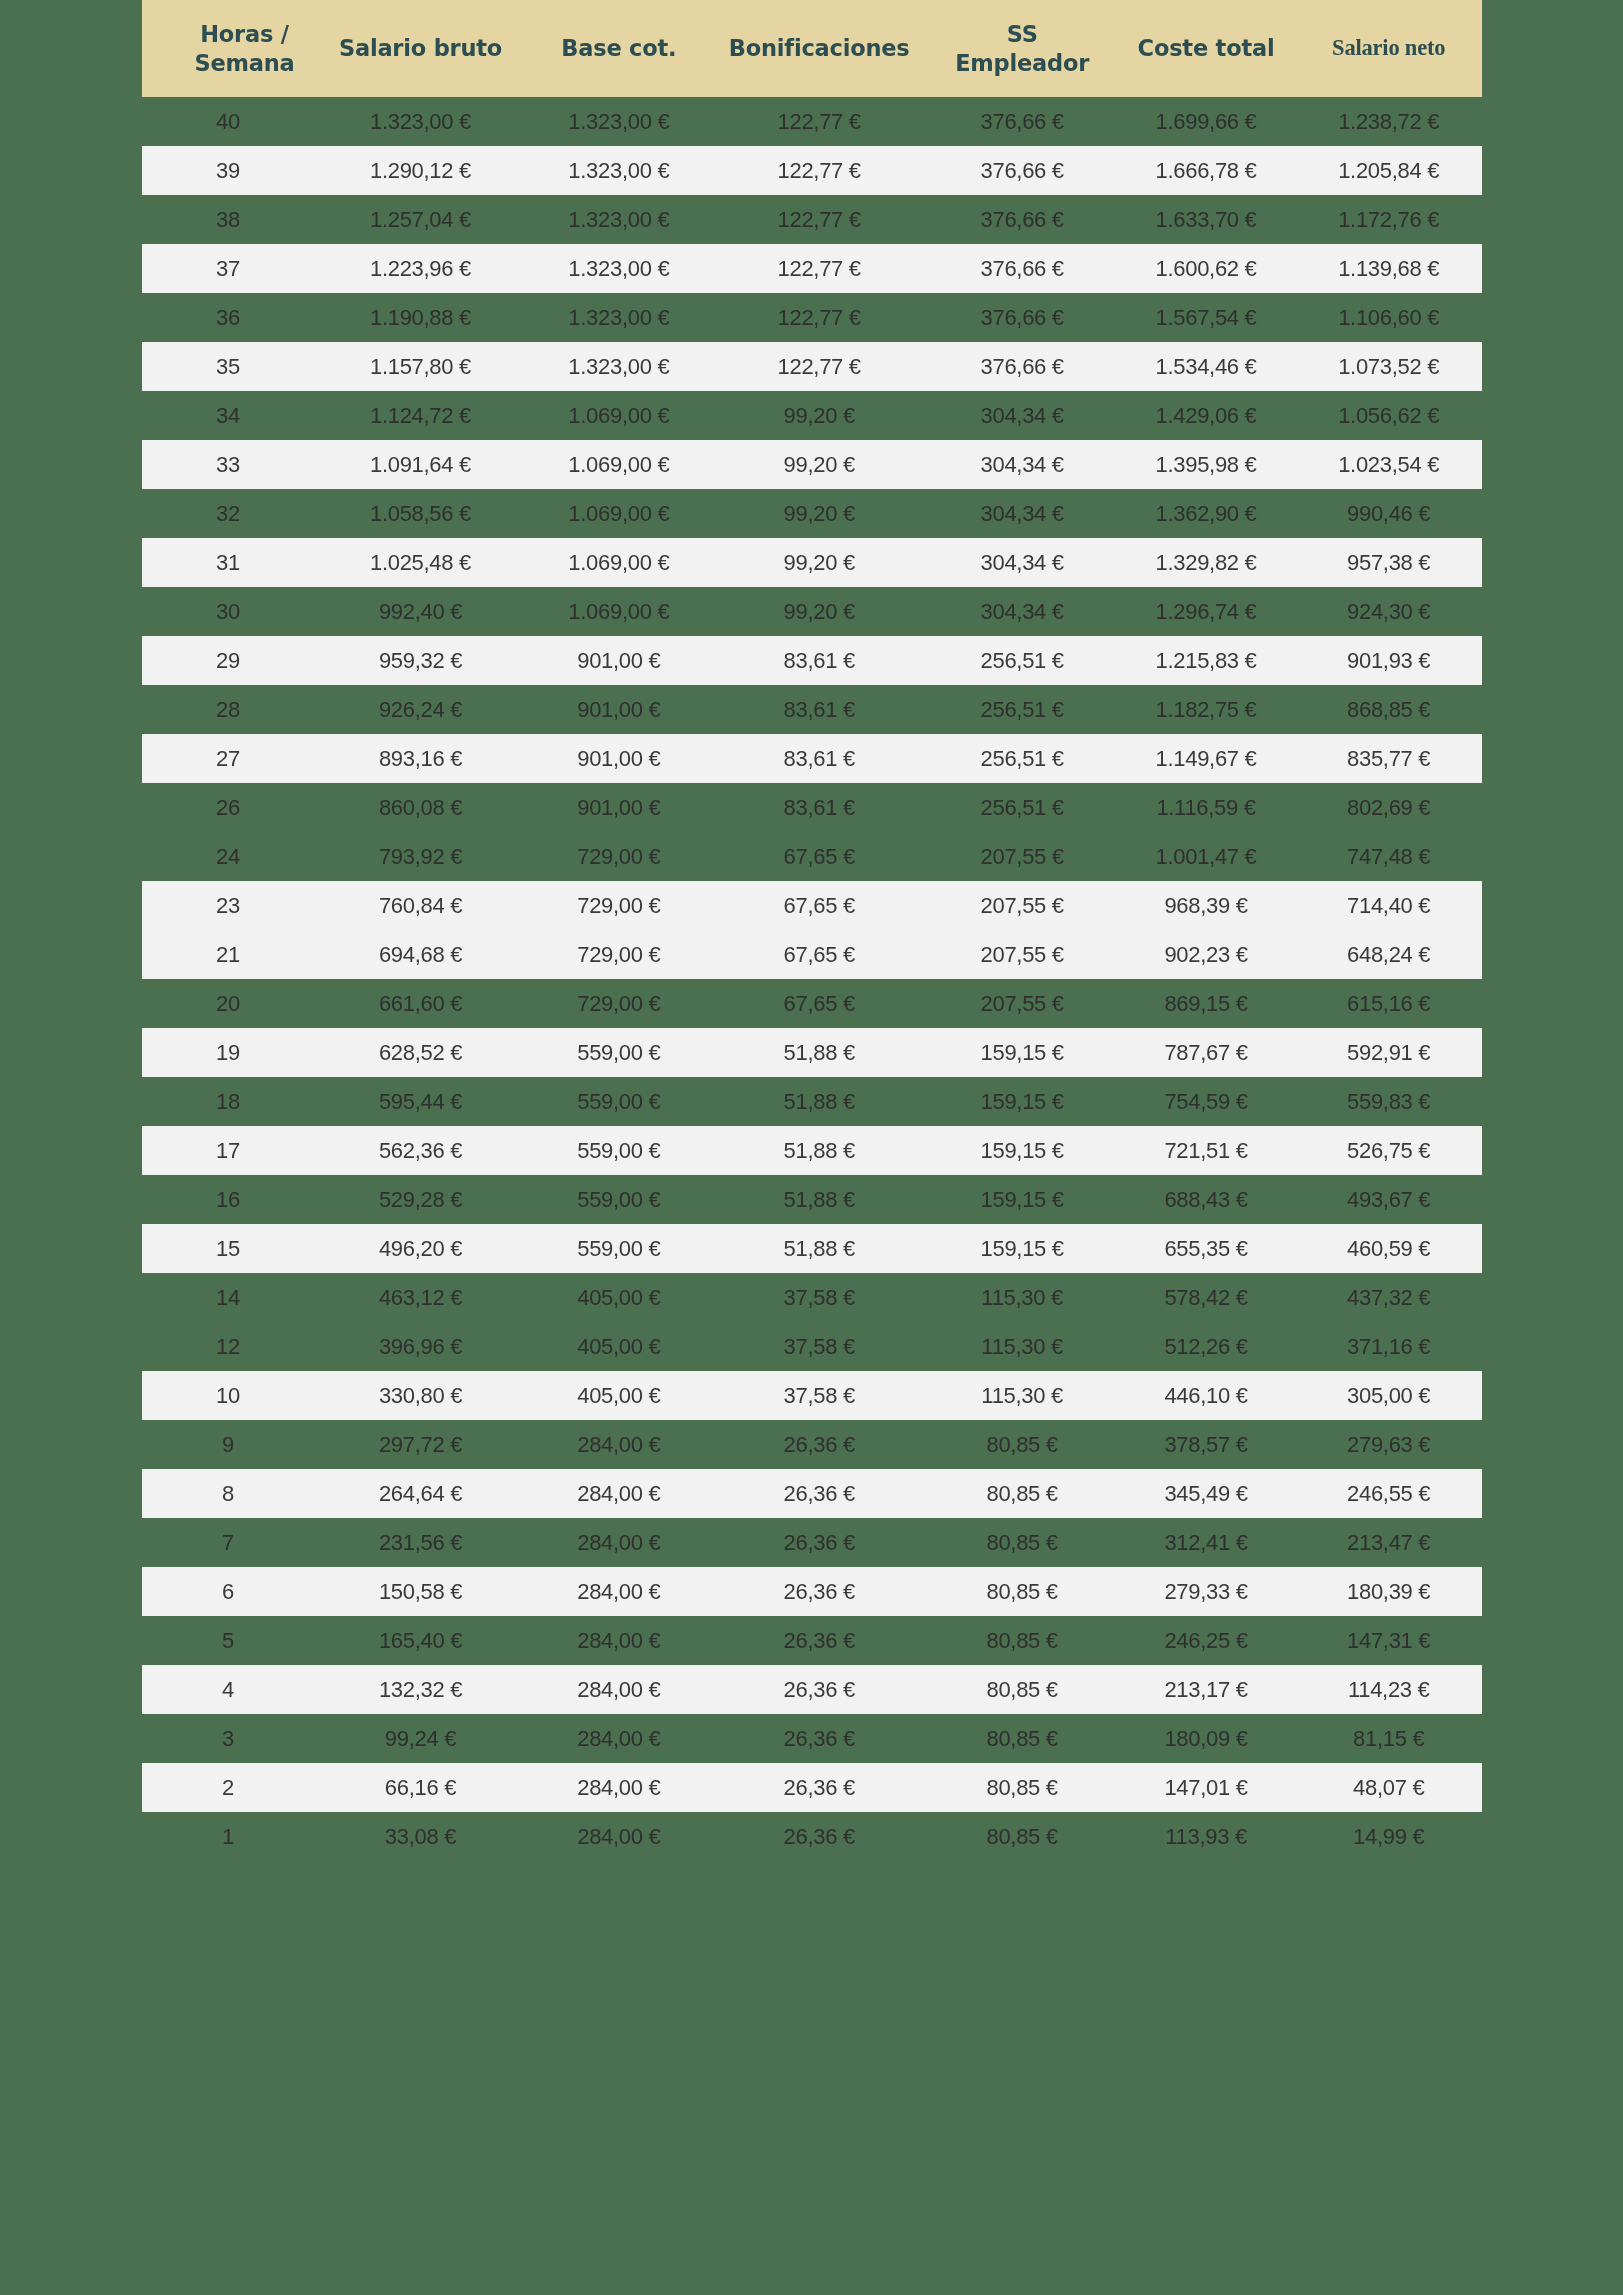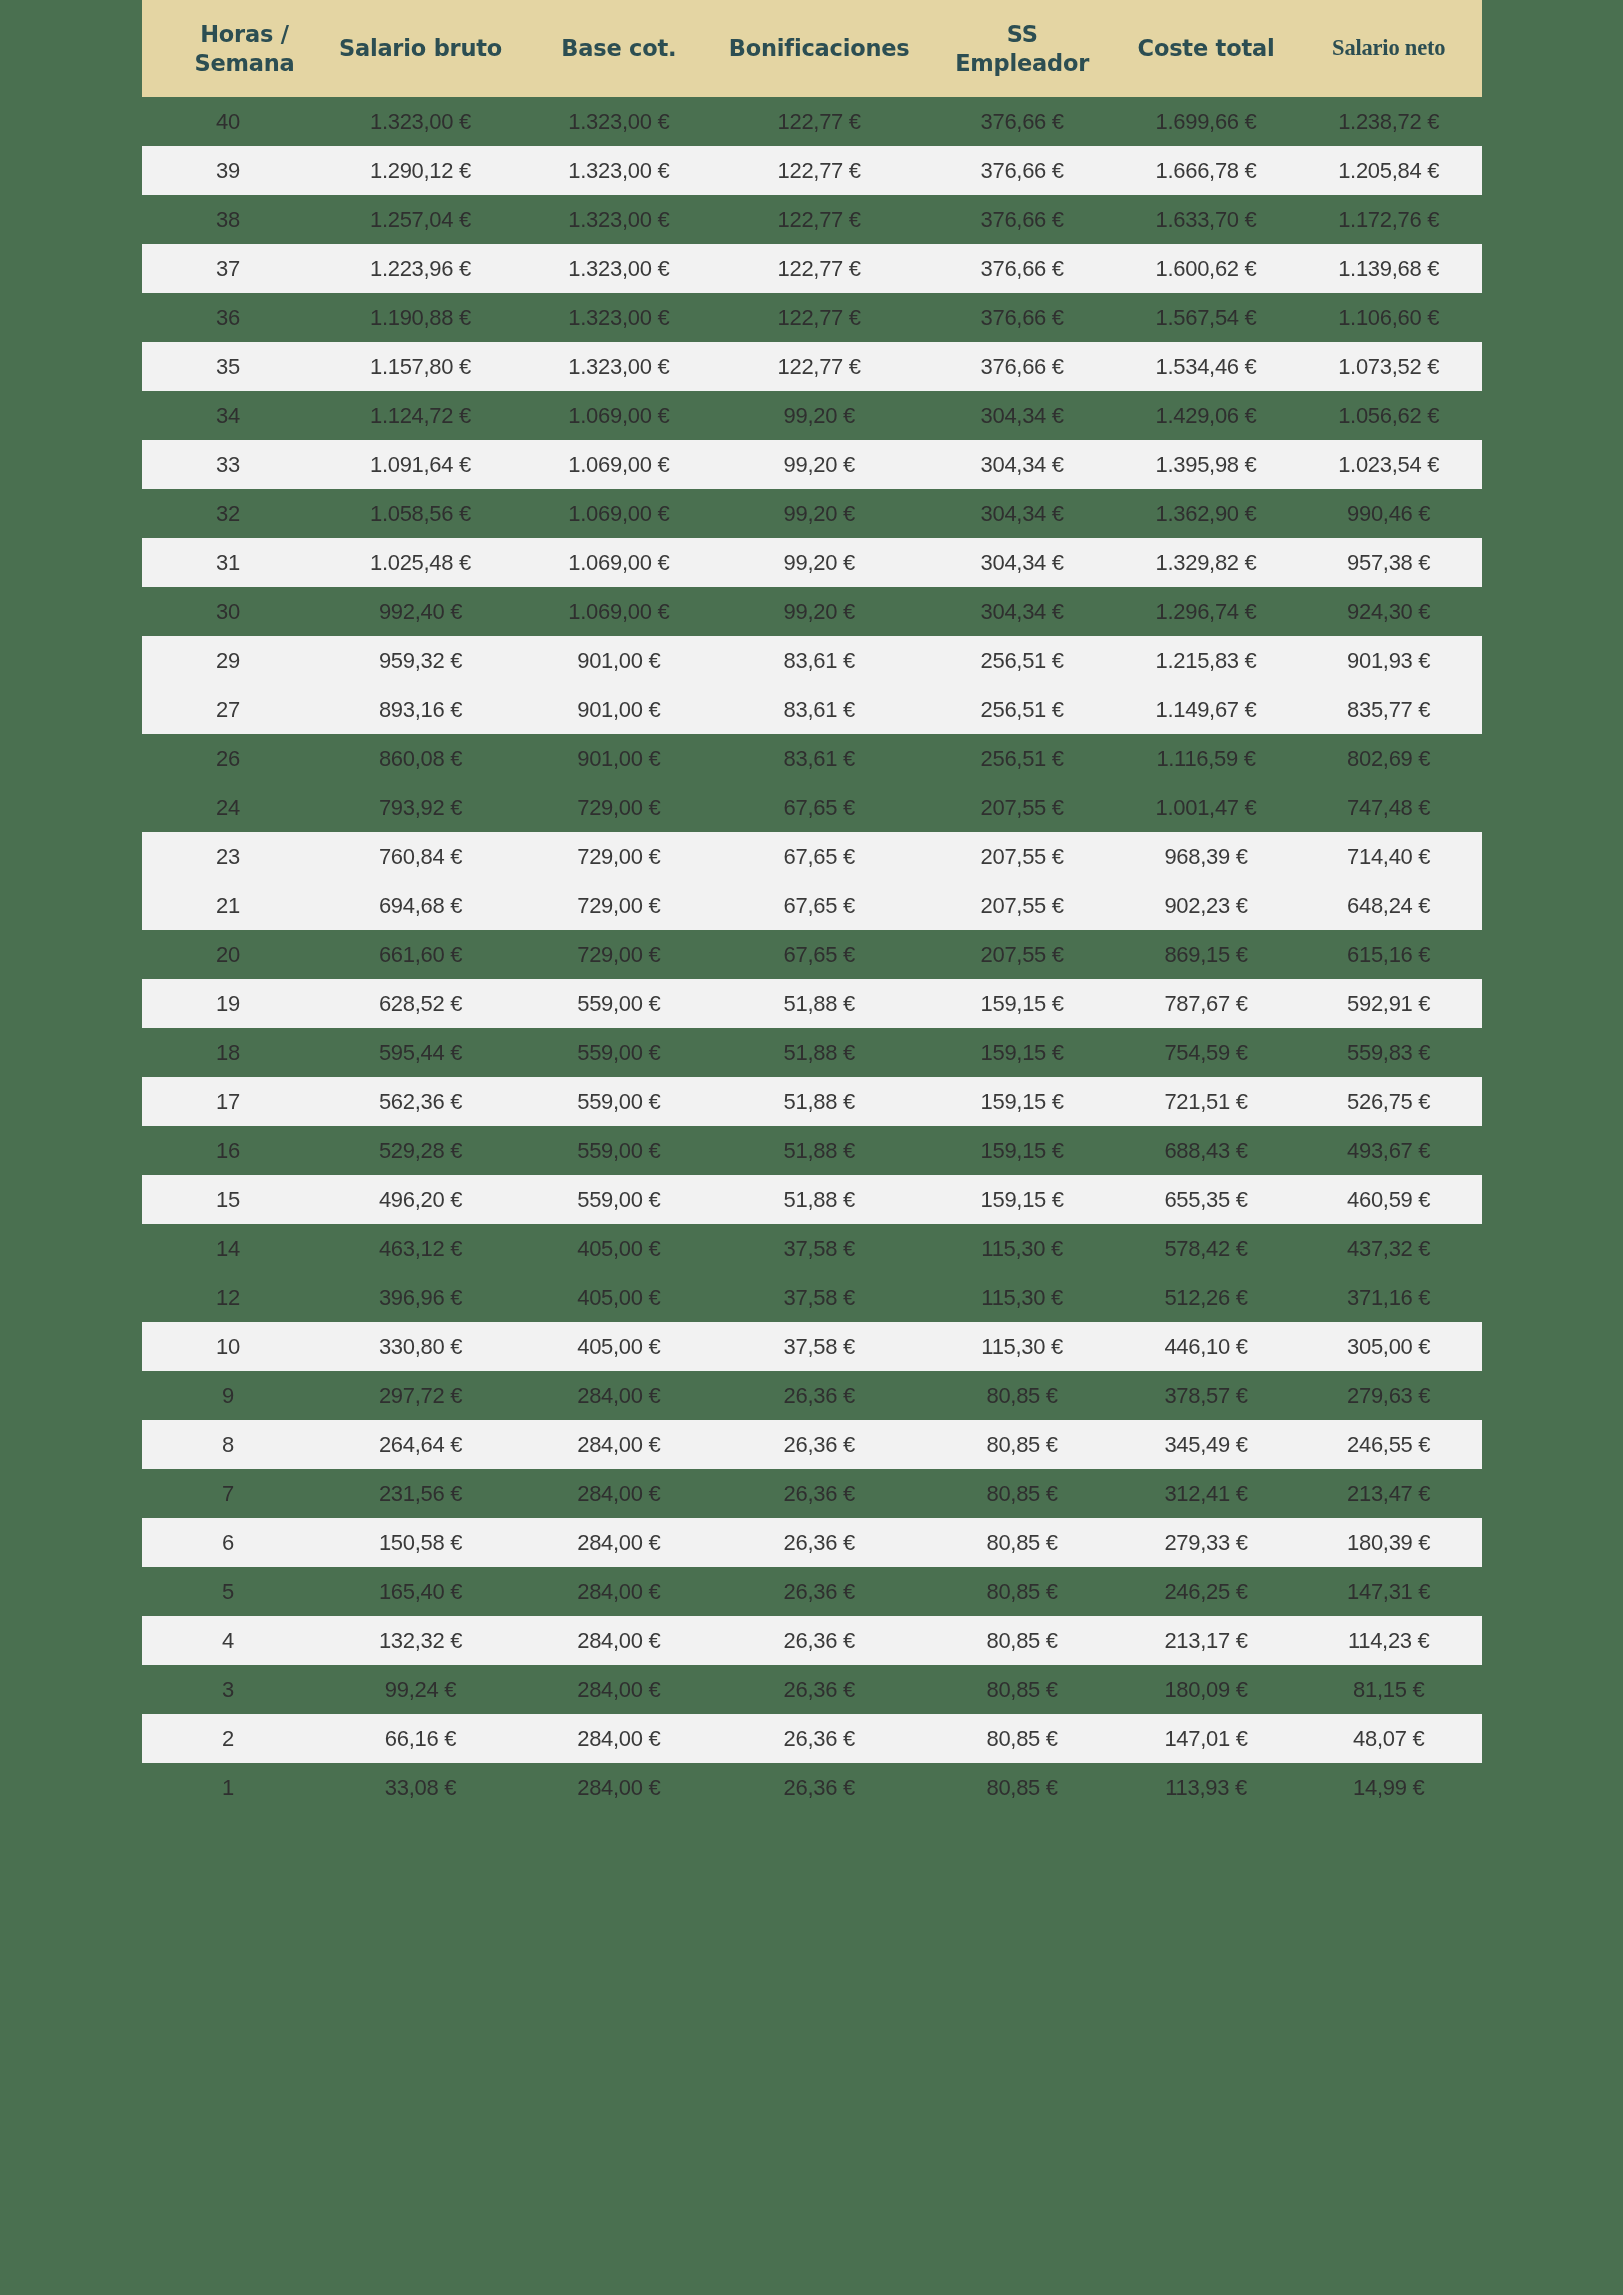--- a/index.html
+++ b/index.html
@@ -268,20 +268,29 @@
           </tr>
           <tr class="row-light">
             <td>29</td>
             <td>959,32 €</td>
             <td>901,00 €</td>
             <td>83,61 €</td>
             <td>256,51 €</td>
             <td>1.215,83 €</td>
             <td>901,93 €</td>
           </tr>
+          <tr class="row-transparent">
+            <td>28</td>
+            <td>926,24 €</td>
+            <td>901,00 €</td>
+            <td>83,61 €</td>
+            <td>256,51 €</td>
+            <td>1.182,75 €</td>
+            <td>868,85 €</td>
+          </tr>
           <tr class="row-light">
             <td>27</td>
             <td>893,16 €</td>
             <td>901,00 €</td>
             <td>83,61 €</td>
             <td>256,51 €</td>
             <td>1.149,67 €</td>
             <td>835,77 €</td>
           </tr>
           <tr class="row-transparent">

